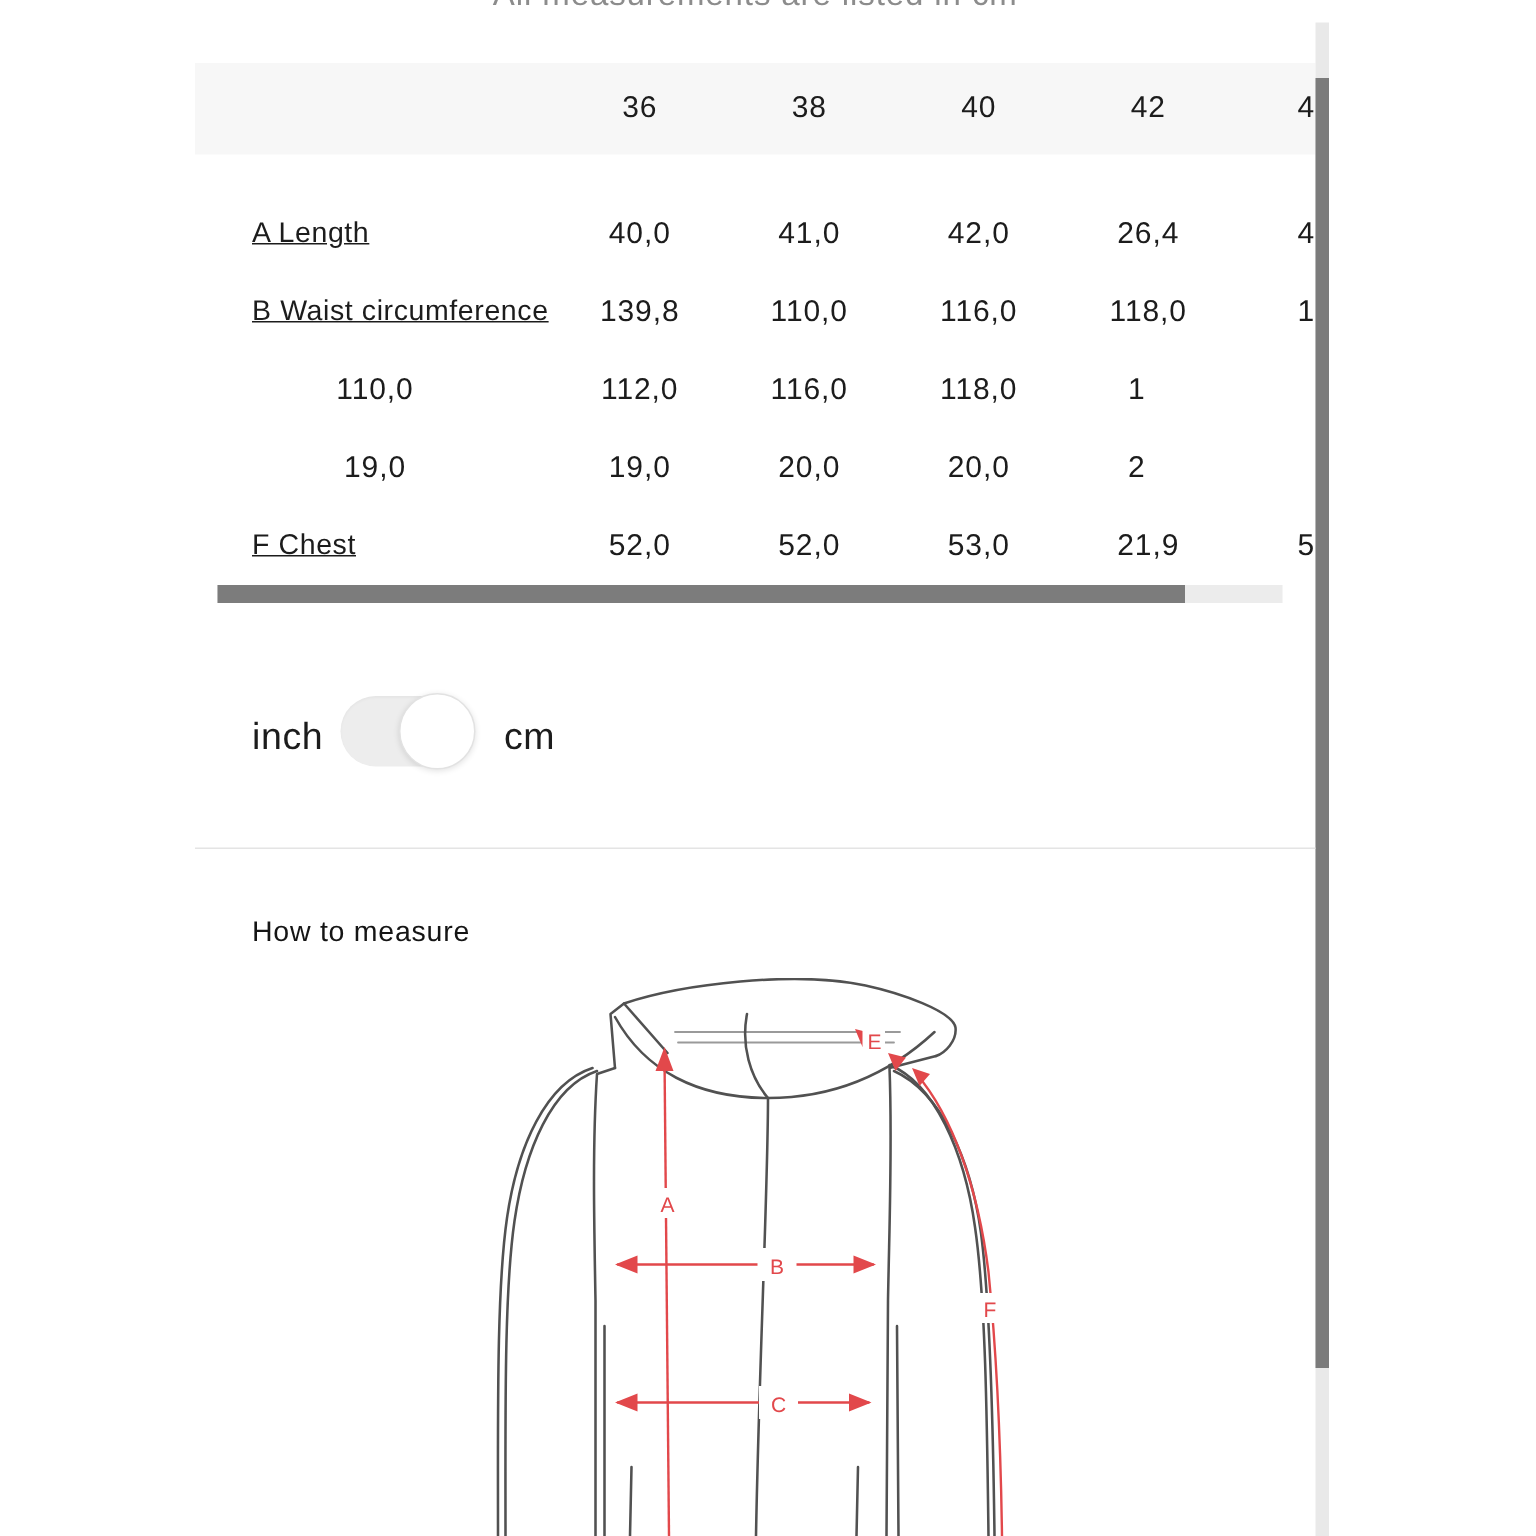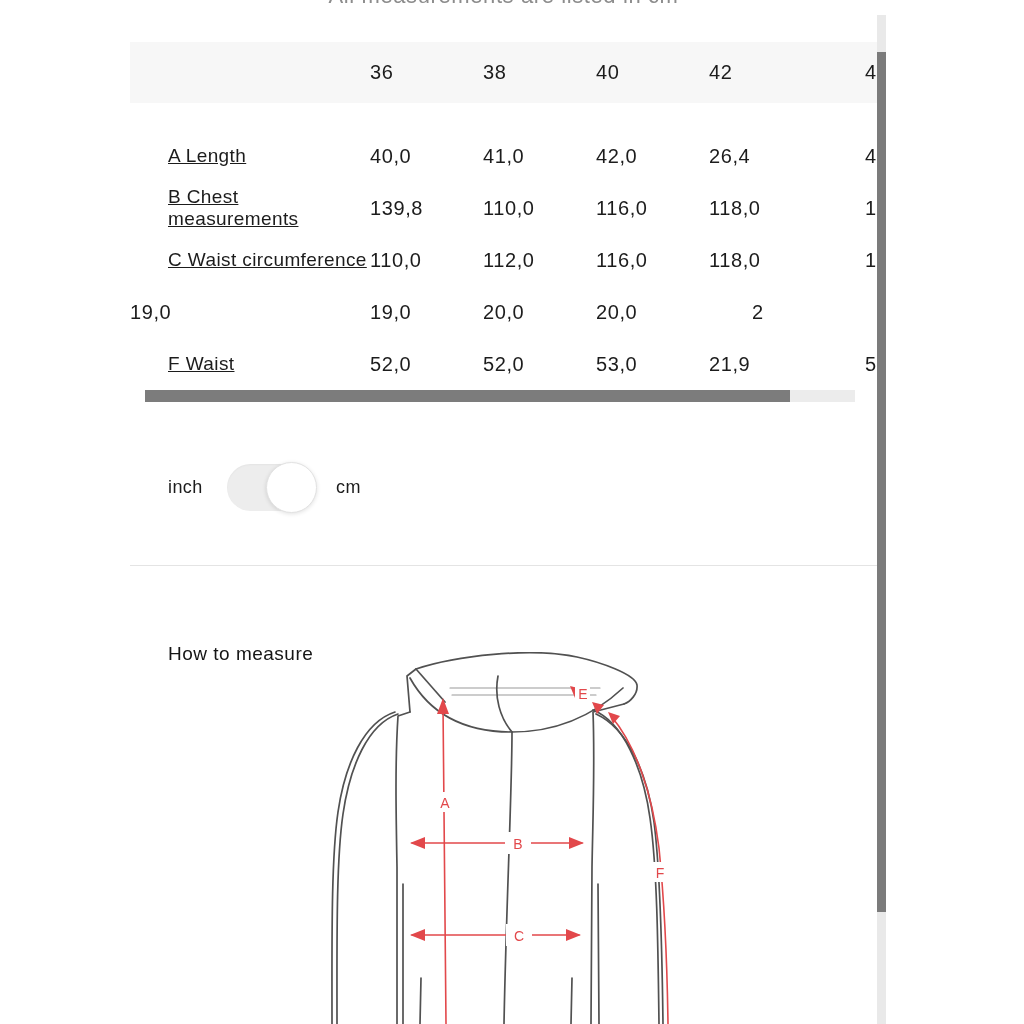--- a/index.html
+++ b/index.html
@@ -23,58 +23,58 @@
   .thead {
     display:grid; grid-template-columns:240px repeat(5,113px);
     height:61px; align-items:center; background:#f7f7f7; width:805px;
   }
   .tbody { margin-top:27px; width:805px; }
   .trow {
     display:grid; grid-template-columns:240px repeat(5,113px);
     height:52px; align-items:center;
   }
   .tlabel { padding-left:38px; font-size:19px; letter-spacing:0.4px;text-decoration:underline; }
-  .tval   { text-align:left; font-size:20px; letter-spacing:0.6px; }
+  .tval   { text-align:center; font-size:20px; letter-spacing:0.6px; }
   .tval.clipped { text-align:left; padding-left:43px; }
 
   
   .h-scrollbar {
     position:absolute; left:145px; top:390px; width:710px; height:12px;
     background:#ececec;
   }
   .h-scrollbar .thumb { position:absolute; left:0; top:0; width:645px; height:12px; background:#7c7c7c; }
 
   
   .v-scrollbar {
     position:absolute; left:877px; top:15px; width:9px; height:1009px;
     background:#e9e9e9;
   }
   .v-scrollbar .thumb { position:absolute; left:0; top:37px; width:9px; height:860px; background:#7b7b7b; }
 
   
   .toggle-row { position:absolute; left:168px; top:463px; height:50px; }
-  .toggle-label { position:absolute; font-size:18px; letter-spacing:0.4px; color:#1c1c1c; top:14px; }
+  .toggle-label { position:absolute; font-size:25px; letter-spacing:0.4px; color:#1c1c1c; top:14px; }
   .label-inch { left:0; }
   .label-cm { left:168px; }
   .switch {
     position:absolute; left:59px; top:1px; width:88px; height:47px;
     background:#ededed; border-radius:24px; cursor:pointer;
     box-shadow:inset 0 1px 2px rgba(0,0,0,0.04);
   }
   .switch .knob {
     position:absolute; right:-2px; top:-2px; width:51px; height:51px;
     background:#ffffff; border:1px solid #e2e2e2; border-radius:50%;
     box-shadow:0 1px 4px rgba(0,0,0,0.12);
   }
 
   
   .divider { position:absolute; left:130px; top:565px; width:747px; height:1px; background:#e4e4e4; }
   .howto-heading {
     position:absolute; left:168px; top:611px; font-size:19px;
-    letter-spacing:0.5px; color:#151515;margin-top:32px;
+    letter-spacing:0.5px; color:#151515;
   }
 
   
   .diagram { position:absolute; left:330px; top:652px; width:412px; height:372px; }
   .diagram svg { display:block; }
   .outline { fill:none; stroke:#515151; stroke-width:1.7; stroke-linecap:round; stroke-linejoin:round; }
   .outline.thin { stroke:#9a9a9a; stroke-width:1.2; }
   .redline { fill:none; stroke:#e2484b; stroke-width:1.6; stroke-linecap:round; }
   .redfill { fill:#e2484b; stroke:none; }
   .labelbg { fill:#ffffff; stroke:none; }
@@ -101,47 +101,46 @@
       <div class="trow">
         <div class="tlabel">A Length</div>
         <div class="tval">40,0</div>
         <div class="tval">41,0</div>
         <div class="tval">42,0</div>
         <div class="tval">26,4</div>
         <div class="tval clipped">4</div>
       </div>
 
       <div class="trow">
-        <div class="tlabel">B Chest measurements</div>
+        <div class="tlabel">B Waist circumference</div>
         <div class="tval">139,8</div>
         <div class="tval">110,0</div>
         <div class="tval">116,0</div>
         <div class="tval">118,0</div>
         <div class="tval clipped">1</div>
       </div>
 
       <div class="trow">
-        <div class="tlabel">C Waist circumference</div>
         <div class="tval">110,0</div>
         <div class="tval">112,0</div>
         <div class="tval">116,0</div>
         <div class="tval">118,0</div>
         <div class="tval clipped">1</div>
       </div>
 
       <div class="trow">
         <div class="tval">19,0</div>
         <div class="tval">19,0</div>
         <div class="tval">20,0</div>
         <div class="tval">20,0</div>
         <div class="tval clipped">2</div>
       </div>
 
       <div class="trow">
-        <div class="tlabel">F Waist</div>
+        <div class="tlabel">F Chest</div>
         <div class="tval">52,0</div>
         <div class="tval">52,0</div>
         <div class="tval">53,0</div>
         <div class="tval">21,9</div>
         <div class="tval clipped">5</div>
       </div>
 
     </div>
   </div>
 

